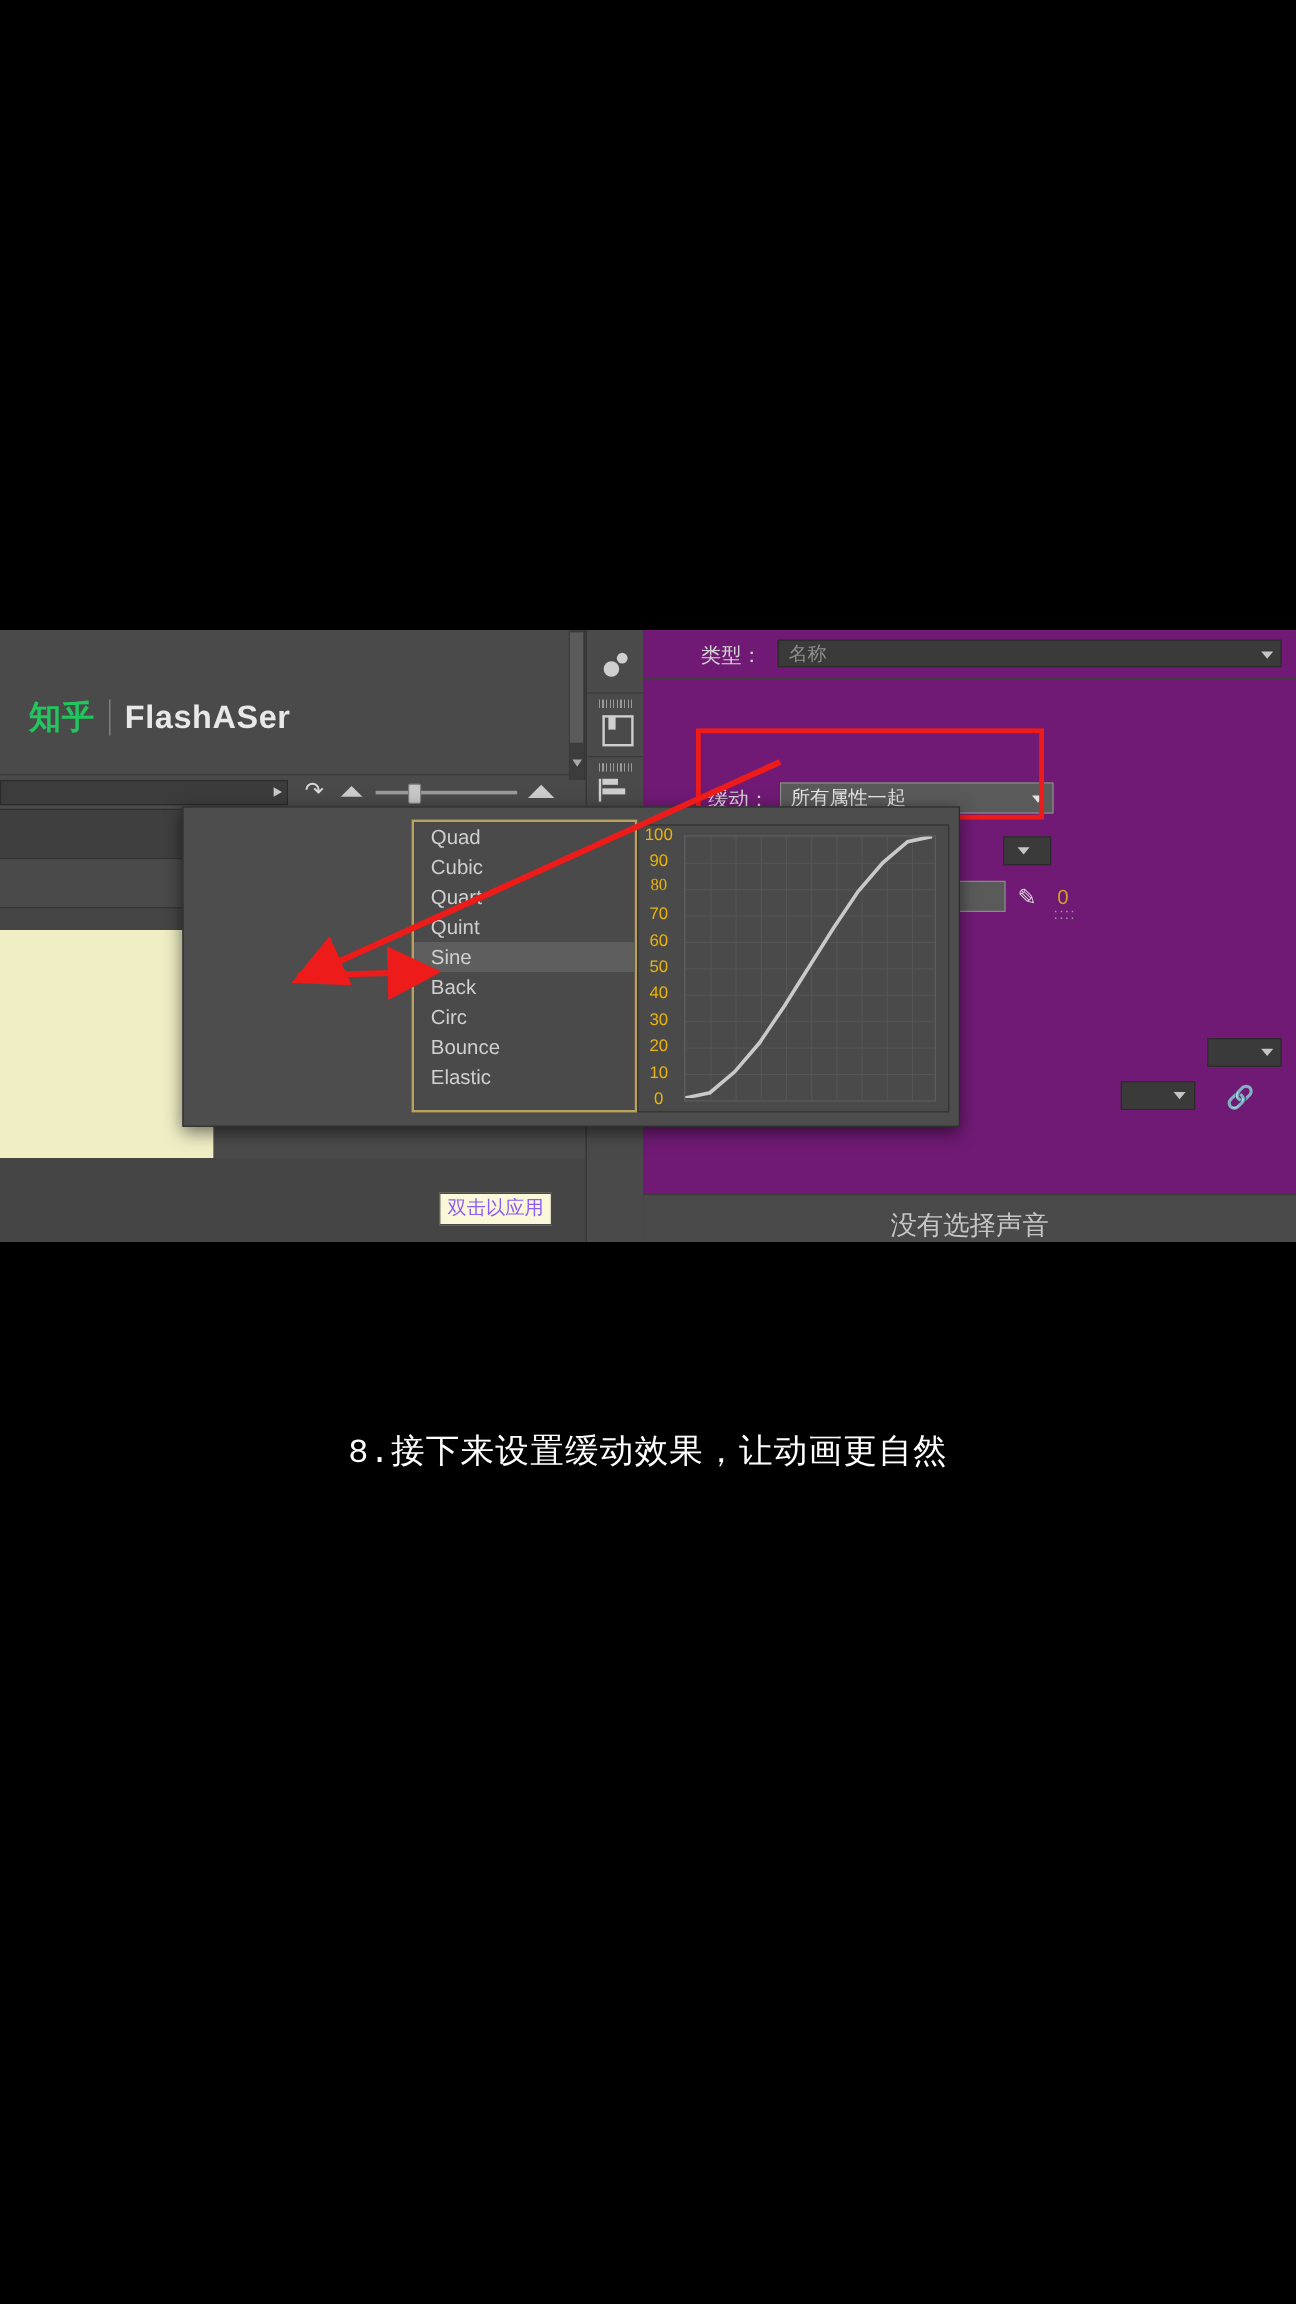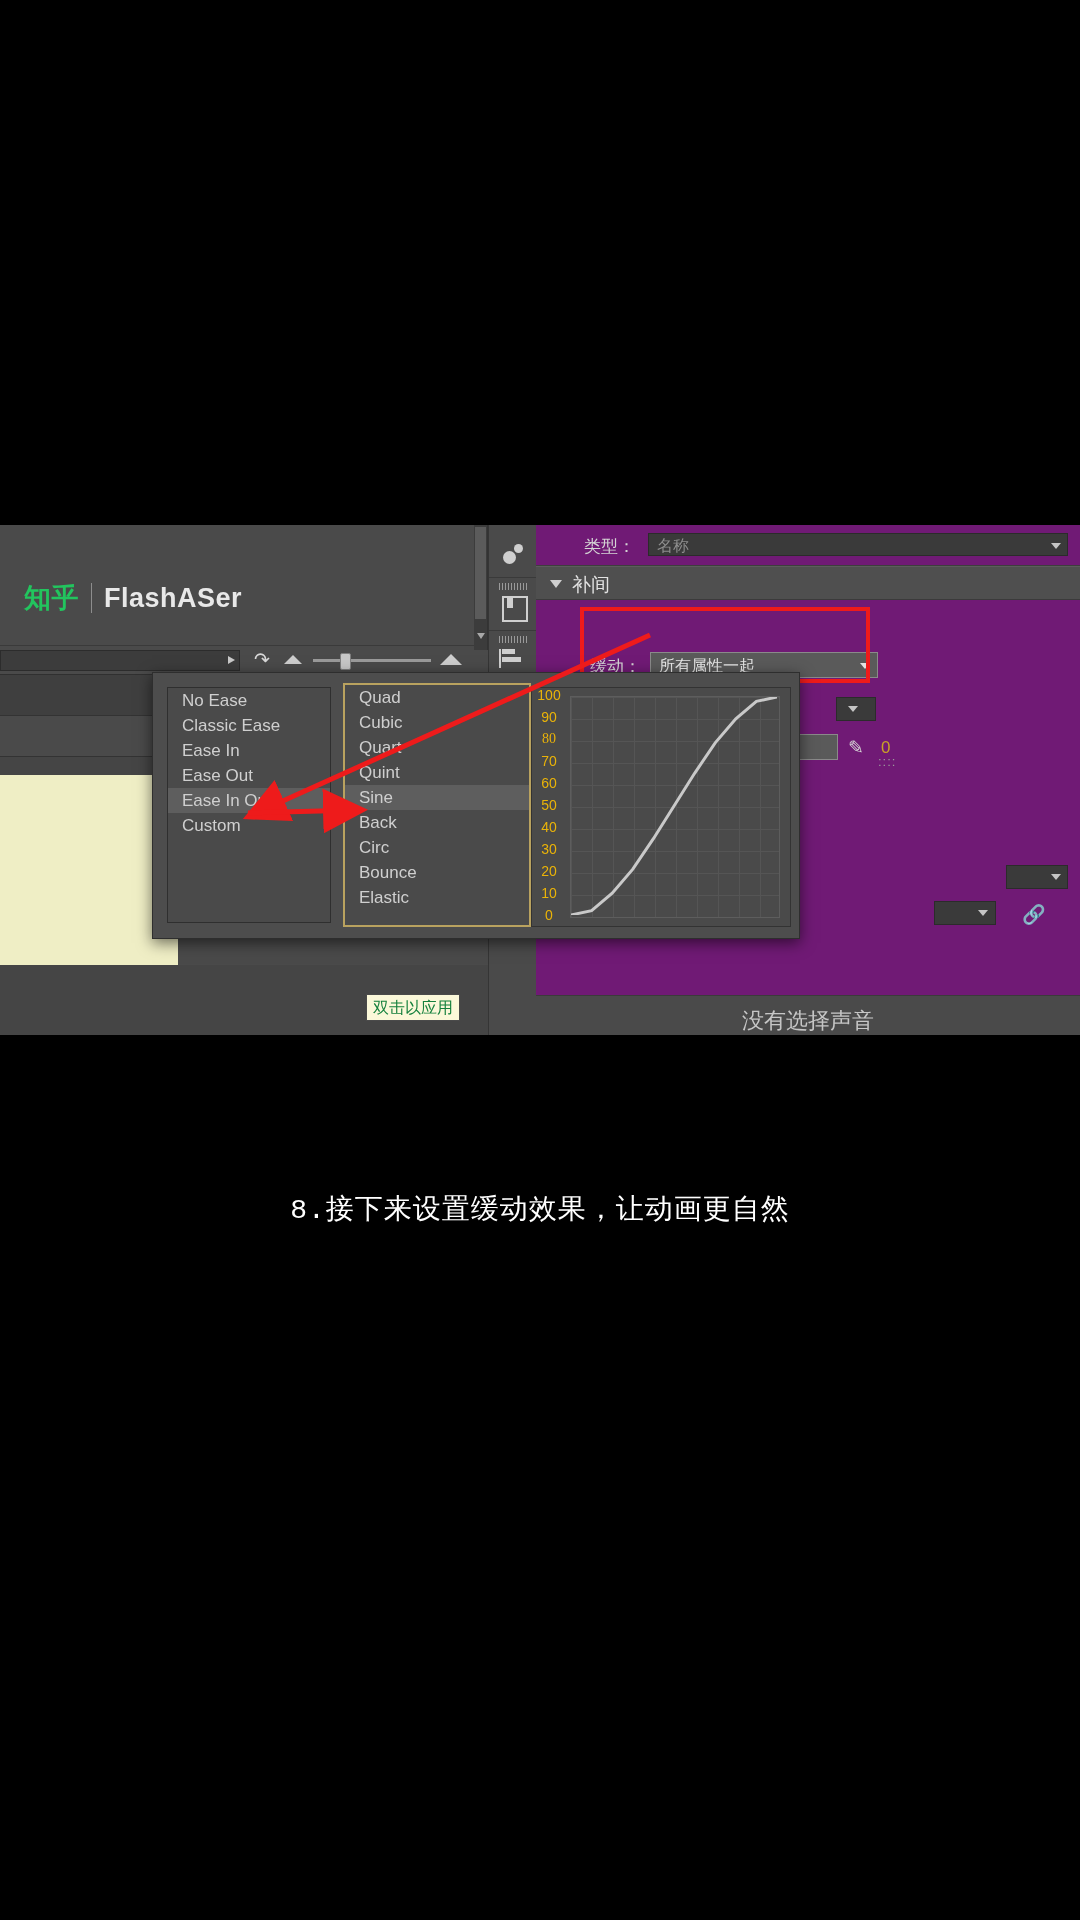--- a/index.html
+++ b/index.html
@@ -86,21 +86,21 @@
 
   
   .chart{position:absolute;left:378px;top:14px;width:258px;height:238px;background:#4a4a4a;border:1px solid #333;}
   .cv-in{position:absolute;left:38px;top:8px;width:208px;height:220px;background:#4a4a4a;border:1px solid #5d5d5d;
          background-image:linear-gradient(to right,#555 1px,transparent 1px),linear-gradient(to bottom,#555 1px,transparent 1px);
          background-size:21px 22px;}
   .ylab{position:absolute;right:0;font-size:14px;color:#eab308;text-align:center;width:30px;}
 
   
   .tip{position:absolute;left:366px;top:994px;background:#fbf8d9;border:1px solid #4a4a4a;
-       font-size:16px;color:#15803d;padding:2px 6px;line-height:21px;white-space:nowrap;}
+       font-size:16px;color:#8b5cf6;padding:2px 6px;line-height:21px;white-space:nowrap;}
 
   
   .arrows{position:absolute;left:0;top:525px;width:1080px;height:510px;pointer-events:none;}
 
   
   .caption{position:absolute;left:0;top:1190px;width:1080px;text-align:center;font-size:28px;color:#fff;
            text-shadow:0 2px 4px rgba(0,0,0,.9);letter-spacing:1px;font-family:Liberation Mono, monospace;}
 
   .bottombar{position:absolute;left:536px;top:470px;width:544px;height:40px;background:#4a4a4a;border-top:1px solid #3b3b3b;}
   .bb-txt{position:absolute;left:0;top:10px;width:544px;text-align:center;font-size:22px;color:#c6c6c6;}
@@ -165,24 +165,20 @@
     </div>
 
     <div class="props">
 
       <div class="prow" style="height:40px;">
         <div class="plabel" style="left:48px;top:10px;">类型：</div>
         <div class="pfield" style="left:112px;top:8px;width:420px;">名称</div>
         <div class="pcaret" style="left:515px;top:18px;"></div>
       </div>
 
-      <div class="sect-head" style="top:41px;">
-        <div class="sect-tri"></div>
-        <div class="sect-title">补间</div>
-      </div>
 
       <div class="prow" style="top:74px;height:44px;border:none;">
         <div class="plabel" style="left:54px;top:15px;">缓动：</div>
         <div class="pfield lit" style="left:114px;top:12px;width:228px;height:26px;line-height:26px;">所有属性一起</div>
         <div class="pcaret" style="left:324px;top:23px;border-top-color:#e2e2e2;"></div>
       </div>
 
       <div class="prow" style="top:114px;height:44px;border:none;">
         <div class="pfield lit" style="left:120px;top:10px;width:182px;height:26px;line-height:26px;">Classic Ease</div>
         <div class="eyedrop" style="left:312px;top:12px;">✎</div>
@@ -203,28 +199,20 @@
       <div style="position:absolute;left:486px;top:378px;font-size:19px;color:#cfcfcf;">🔗</div>
 
       <div class="bottombar" style="left:0;top:470px;">
         <div class="bb-txt">没有选择声音</div>
       </div>
     </div>
   </div>
 
   <div class="popup">
 
-    <div class="lst left" id="lst-left">
-        <div class="li">No Ease</div>
-        <div class="li">Classic Ease</div>
-        <div class="li">Ease In</div>
-        <div class="li">Ease Out</div>
-        <div class="li sel">Ease In Out</div>
-        <div class="li">Custom</div>
-      </div>
     <div class="lst mid" id="lst-mid">
         <div class="li">Quad</div>
         <div class="li">Cubic</div>
         <div class="li">Quart</div>
         <div class="li">Quint</div>
         <div class="li sel">Sine</div>
         <div class="li">Back</div>
         <div class="li">Circ</div>
         <div class="li">Bounce</div>
         <div class="li">Elastic</div>

